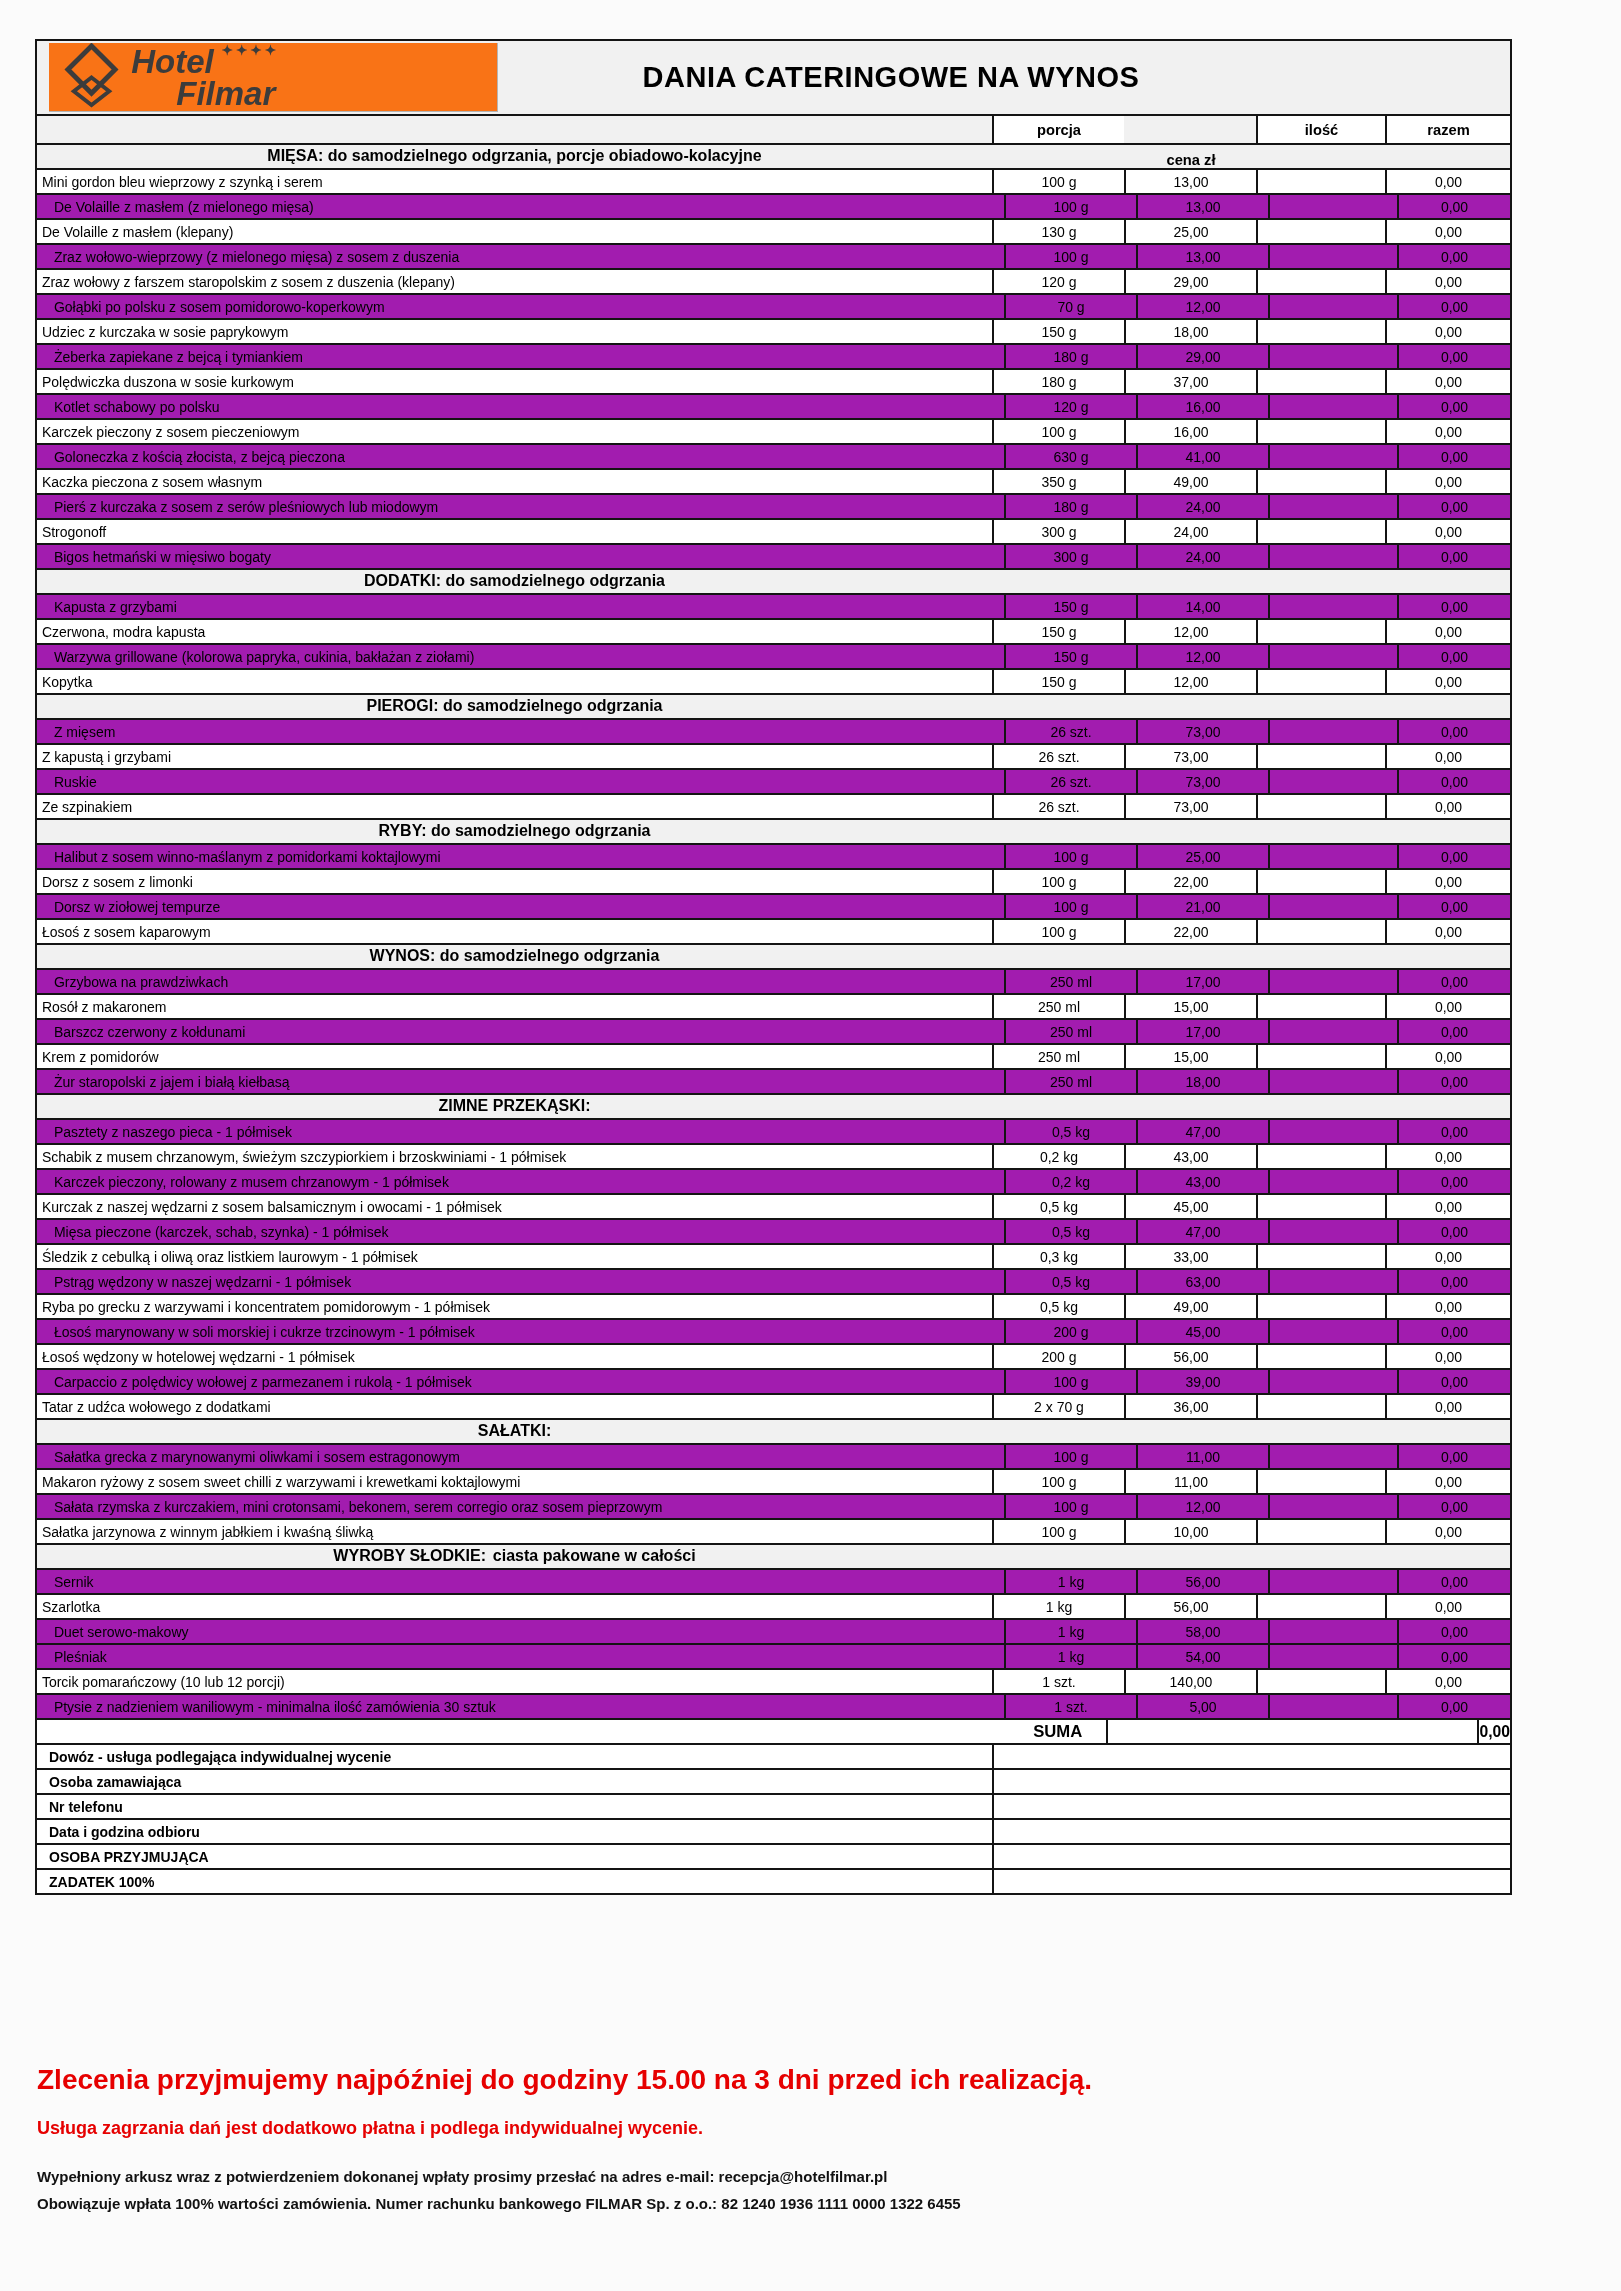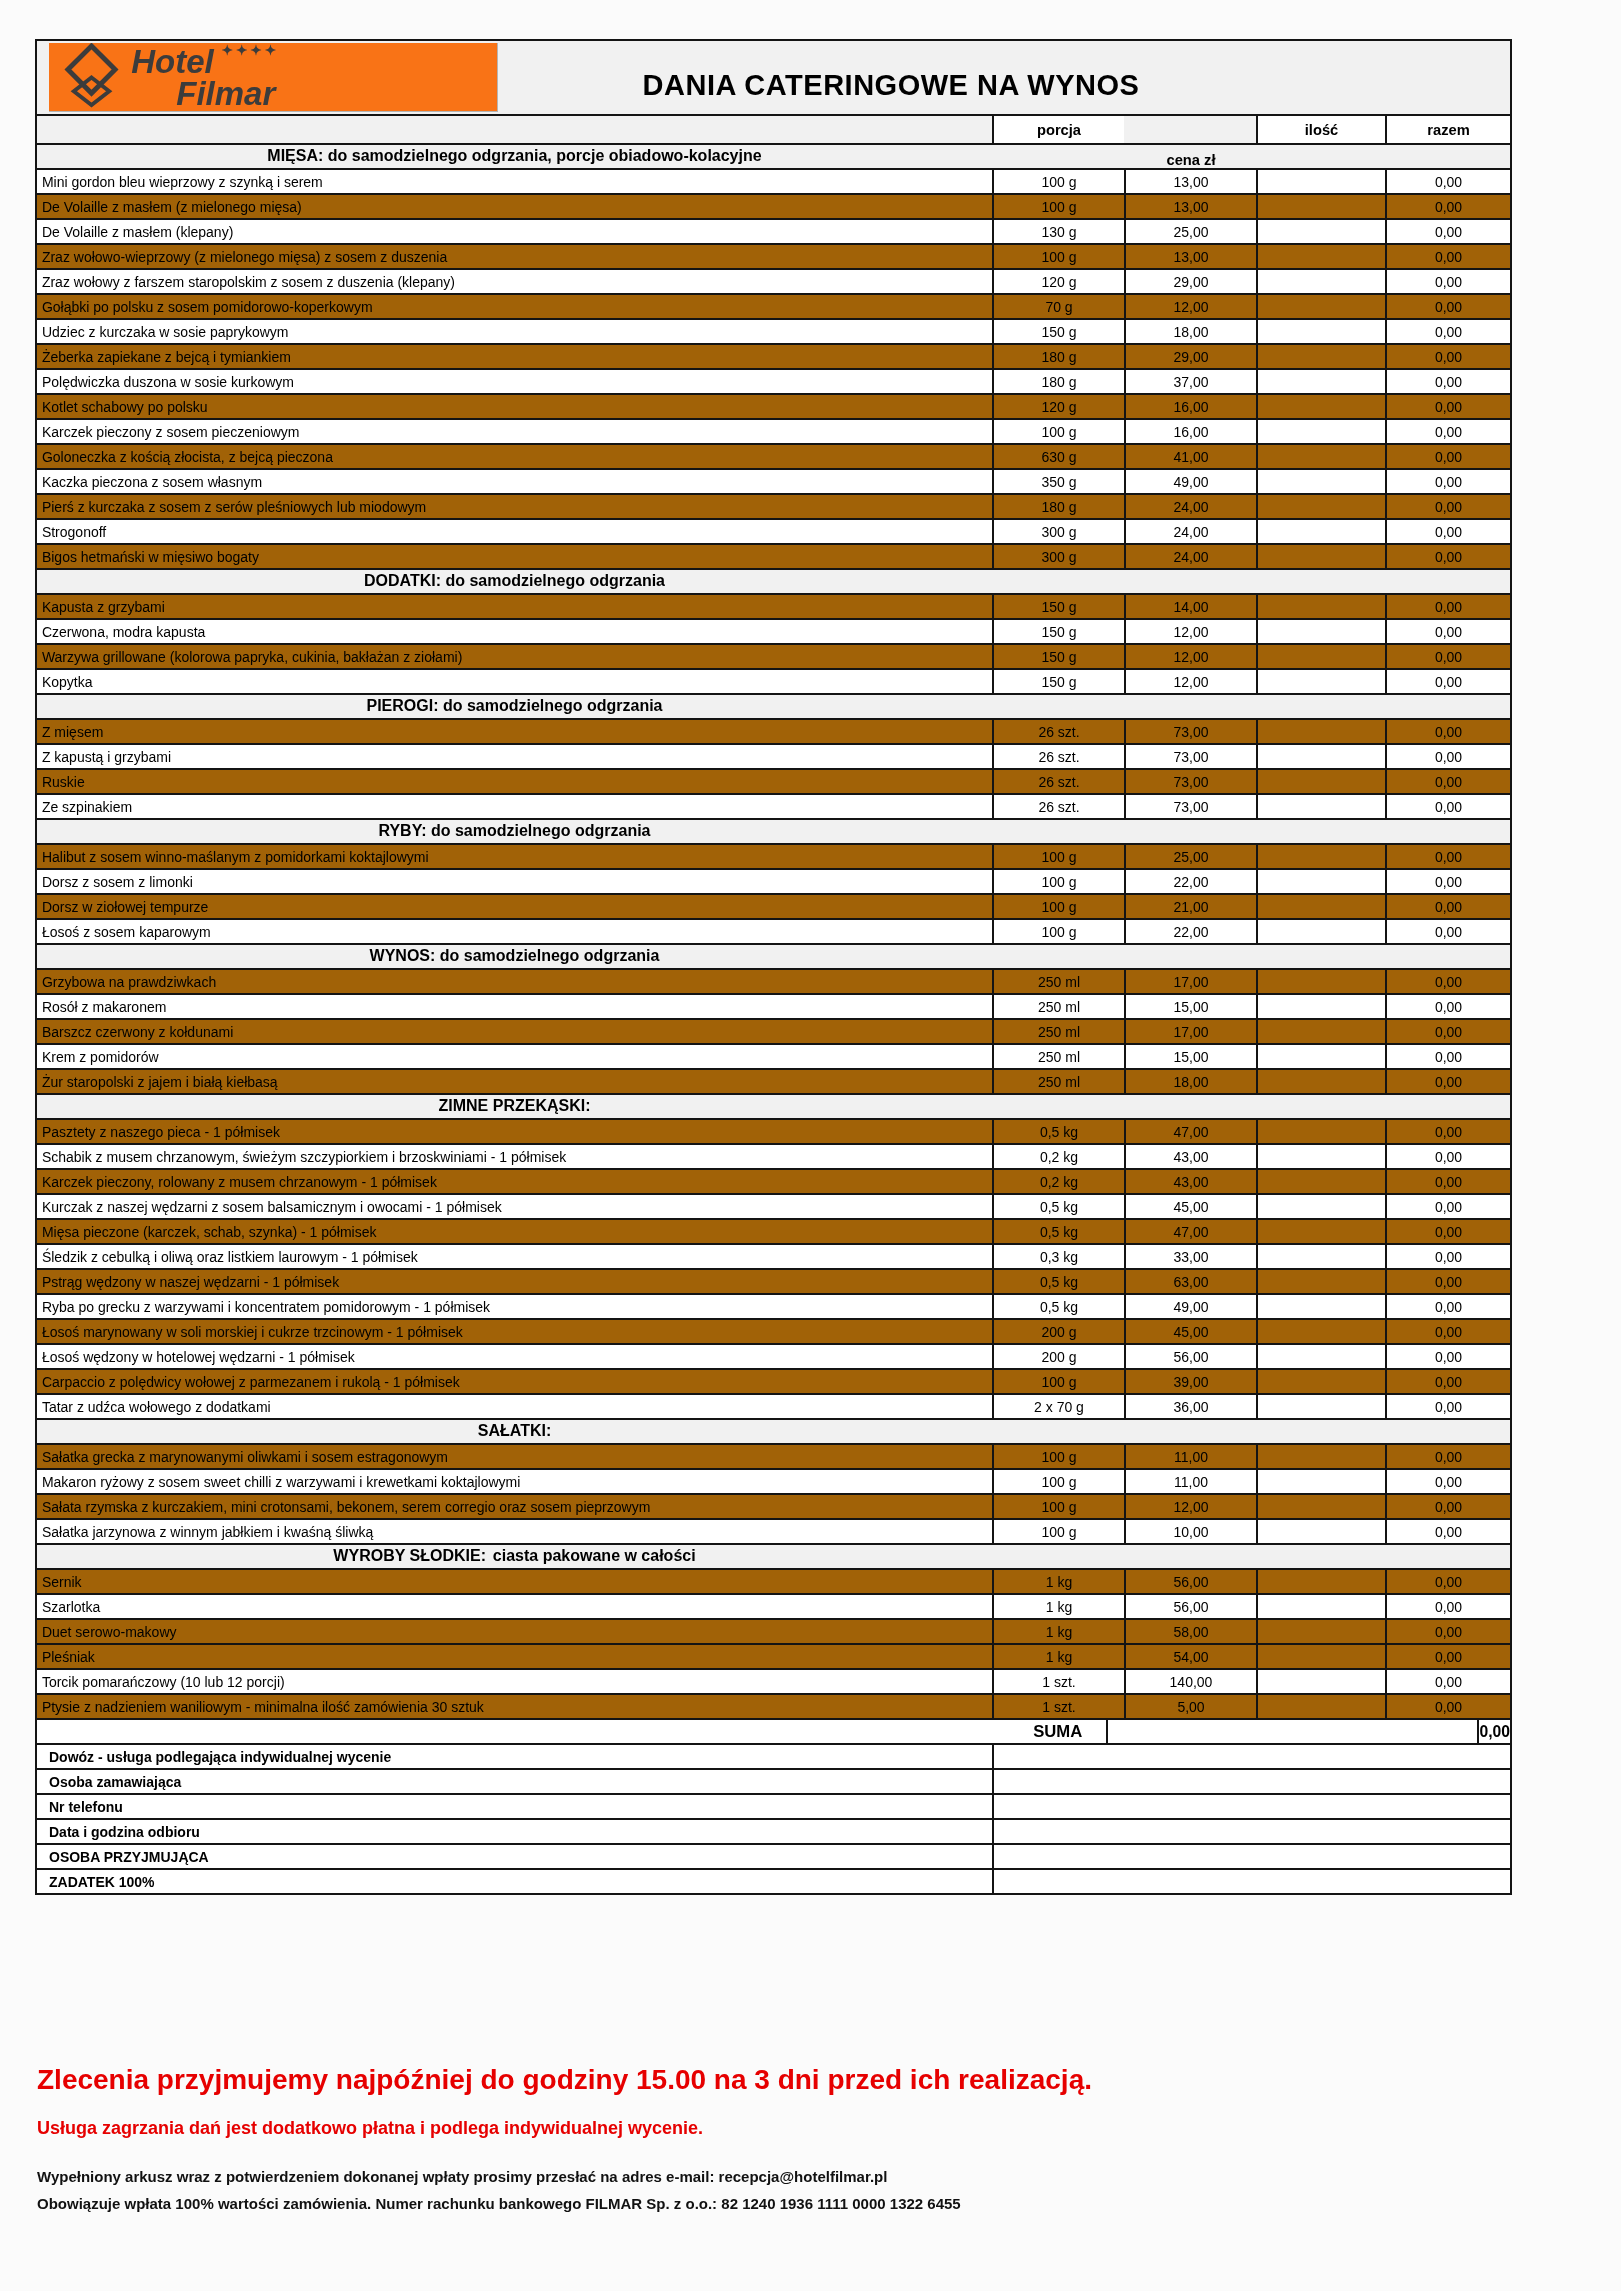--- a/index.html
+++ b/index.html
@@ -17,21 +17,21 @@
   .logo-box{
     position:absolute;left:11.8px;top:2px;width:449px;height:69px;background:#f97316;
     border-right:1px solid #b5b5b5;border-bottom:1px solid #b5b5b5;
     display:flex;align-items:center;padding-left:15.7px;box-sizing:border-box;
   }
   .logo-text{margin-left:11.8px;color:#3c3c3c;font-weight:bold;font-style:italic;line-height:1;}
   .logo-line1{font-size:33px;}
   .logo-stars{font-size:13.7px;letter-spacing:2.9px;vertical-align:17.6px;margin-left:7.8px;font-style:normal;}
   .logo-line2{font-size:33px;margin-left:45px;margin-top:-1px;}
   .doc-title{
-    position:absolute;left:0;right:0;top:8px;height:100%;
+    position:absolute;left:0;right:0;top:0;height:100%;
     display:flex;align-items:center;justify-content:center;
     font-weight:bold;font-size:29px;letter-spacing:0.5px;padding-left:235px;box-sizing:border-box;
   }
   
   .col-head{display:flex;height:27.4px;}
   .ch{box-sizing:border-box;display:flex;align-items:center;justify-content:center;
       font-weight:bold;font-size:14.7px;background:#fff;border-left:2px solid #141414;}
   .ch.name{width:955px;border-left:none;background:#f1f1f1;}
   .ch.porcja{width:132px;}
   .ch.cena{width:132px;margin-top:44px;}
@@ -41,21 +41,21 @@
   .row{display:flex;height:25px;border-top:2px solid #141414;box-sizing:border-box;background:#fff;}
   .section-row{display:block;background:#f1f1f1;}
   .section-inner{width:955px;text-align:center;font-weight:bold;font-size:16px;line-height:22.5px;}
   .sec-sub{font-size:16px;margin-left:6.9px;}
   .cell{box-sizing:border-box;display:flex;align-items:center;font-size:14px;}
   .cell.name{width:955px;padding-left:4.9px;}
   .cell.porcja{width:132px;justify-content:center;border-left:2px solid #141414;}
   .cell.cena{width:132px;justify-content:center;border-left:2px solid #141414;}
   .cell.ilosc{width:129px;border-left:2px solid #141414;}
   .cell.razem{flex:1;justify-content:center;border-left:2px solid #141414;}
-  .row.shade{background:#a16207;}
+  .row.shade{background:#a21caf;padding-left:12px;}
   
   .suma-label{width:1134px;justify-content:flex-end;padding-right:24px;font-weight:bold;font-size:16.7px;}
   .suma-mid{width:394px;border-left:2px solid #141414;}
   .suma-val{flex:1;border-left:2px solid #141414;justify-content:center;font-weight:bold;font-size:15.7px;}
   
   .foot-label{width:955px;padding-left:12px;font-weight:bold;font-size:14px;}
   .foot-val{flex:1;border-left:2px solid #141414;}
   
   .notes{position:absolute;left:37px;top:2064px;width:1549px;}
   .note-red1{color:#e60000;font-weight:bold;font-size:28px;margin-bottom:21.6px;}

